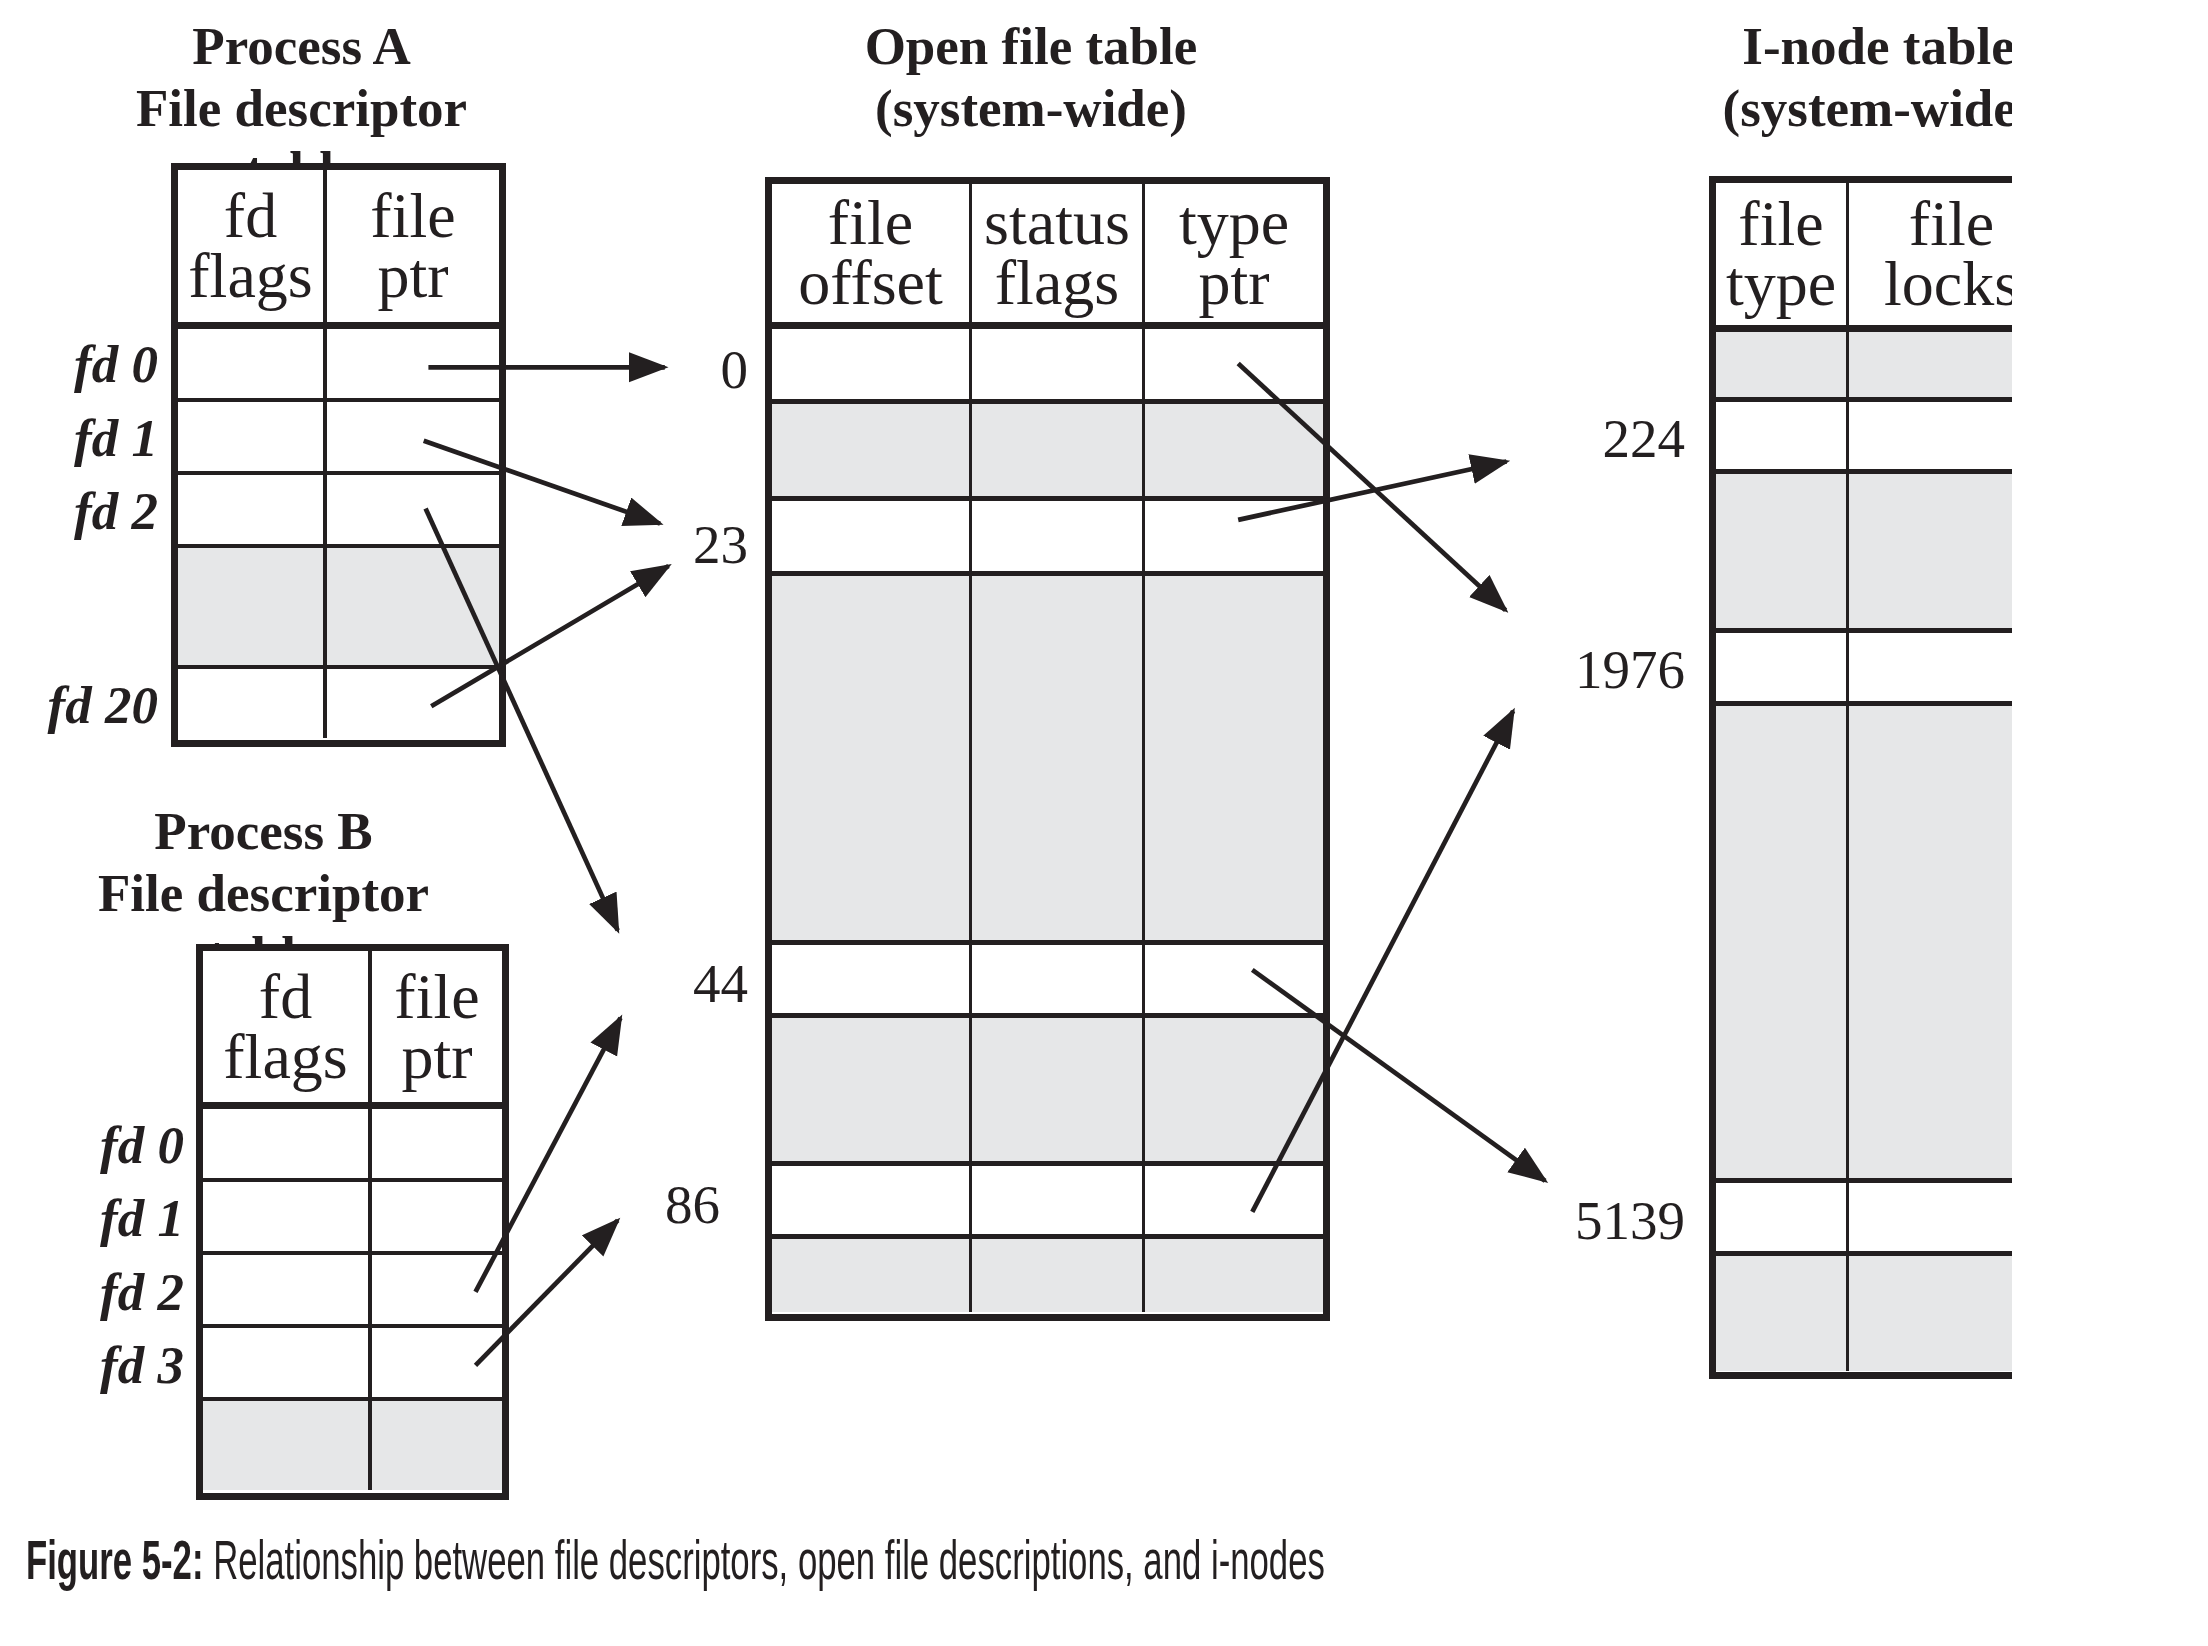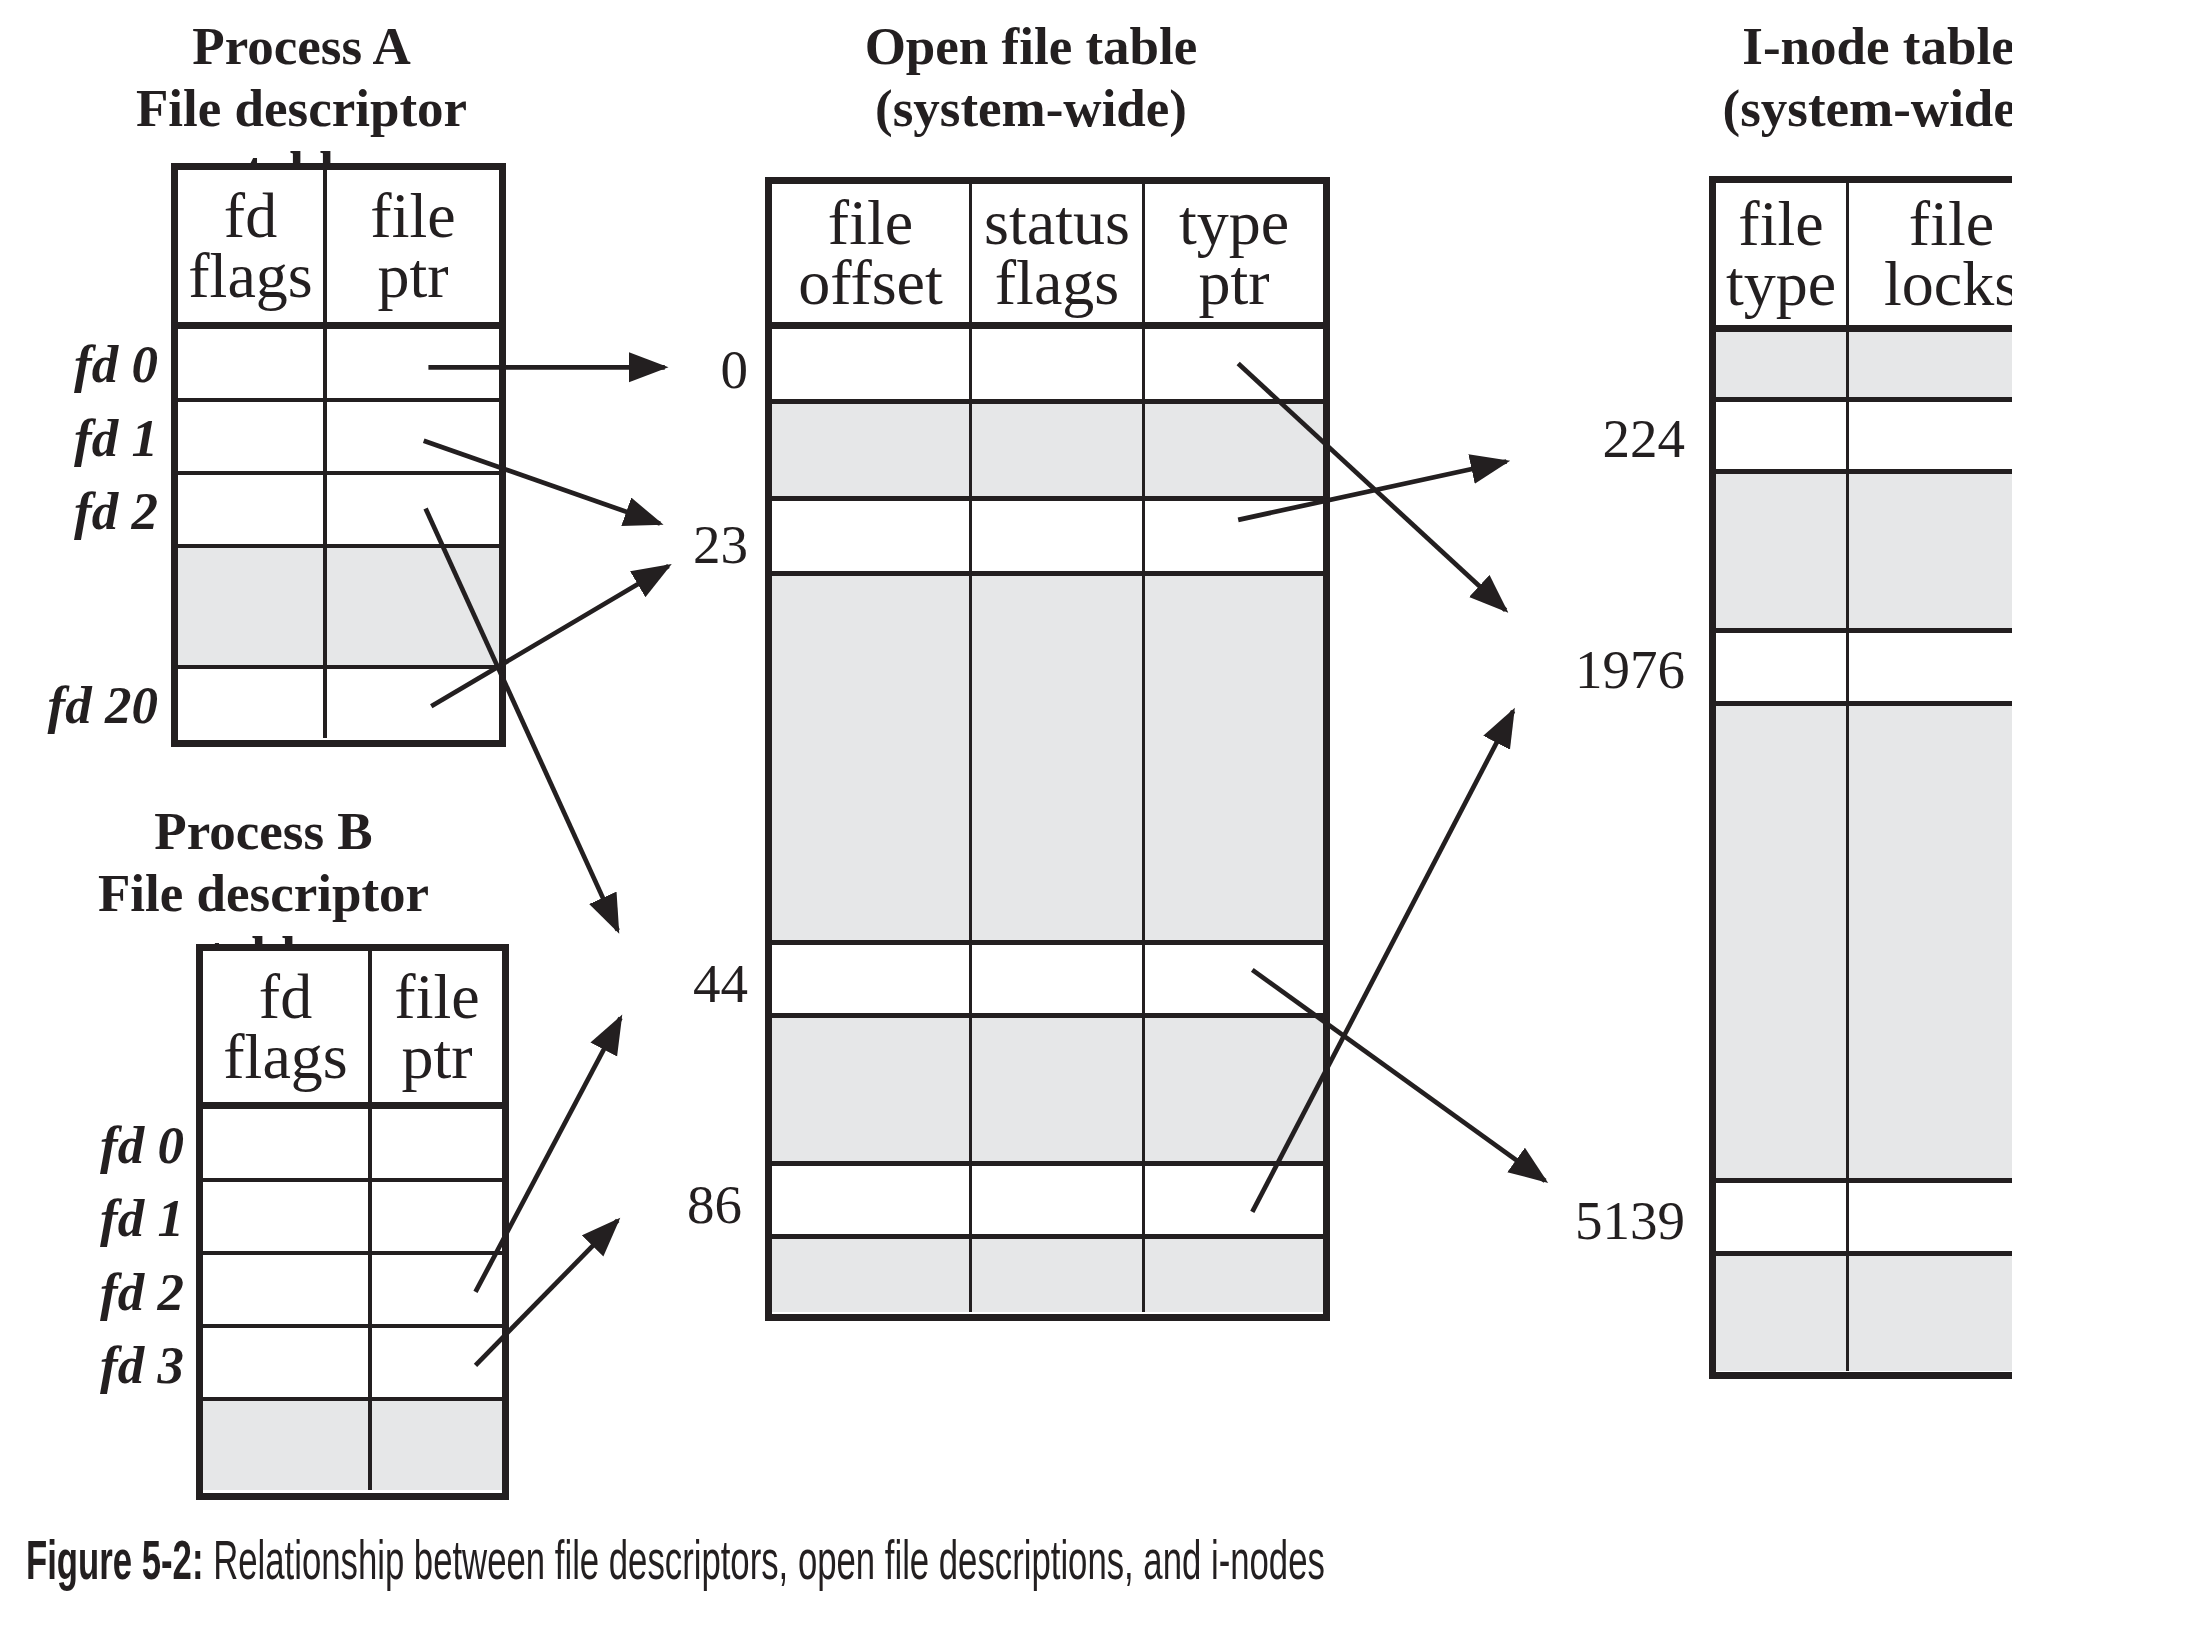--- a/index.html
+++ b/index.html
@@ -157,21 +157,21 @@
     <div class="row" style="height:73px;">
       <div class="cell cdiv shaded" style="width:200px;"></div>
       <div class="cell cdiv shaded" style="width:173px;"></div>
       <div class="cell shaded"></div>
     </div>
   </div>
 
   <div class="numlabel" style="left:560px;top:369px;width:188px;">0</div>
   <div class="numlabel" style="left:560px;top:544px;width:188px;">23</div>
   <div class="numlabel" style="left:560px;top:983px;width:188px;">44</div>
-  <div class="numlabel" style="left:554px;top:1204px;width:188px;text-align:right;">86</div>
+  <div class="numlabel" style="left:532px;top:1204px;width:188px;text-align:right;">86</div>
 
   <div class="tbl mtbl" style="left:1709px;top:176px;width:449px;height:1203px;">
     <div class="row hdr" style="height:149px;">
       <div class="cell cdiv hc" style="width:133px;">file
 type</div>
       <div class="cell cdiv hc" style="width:208px;">file
 locks</div>
       <div class="cell hc dots">···</div>
     </div>
     <div class="row" style="height:70px;">

